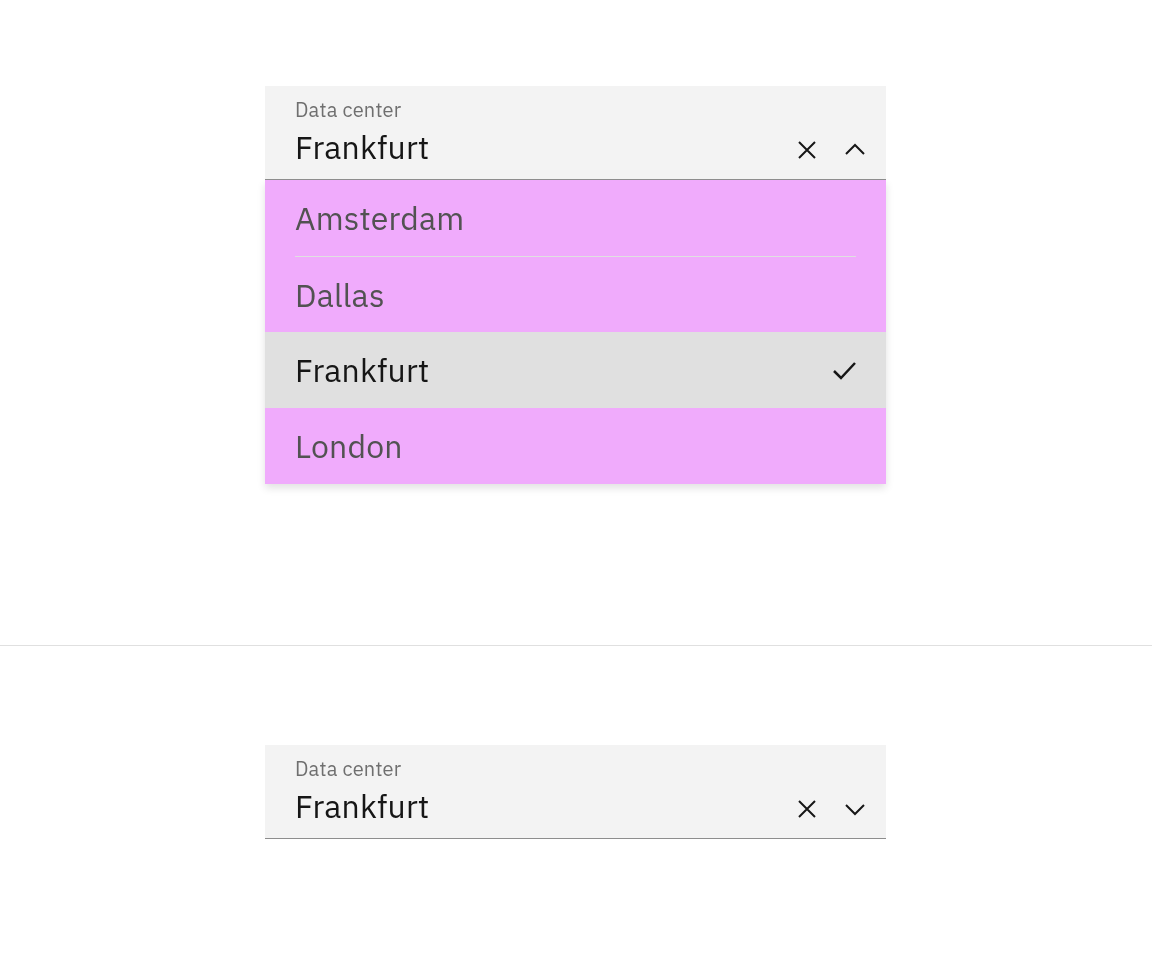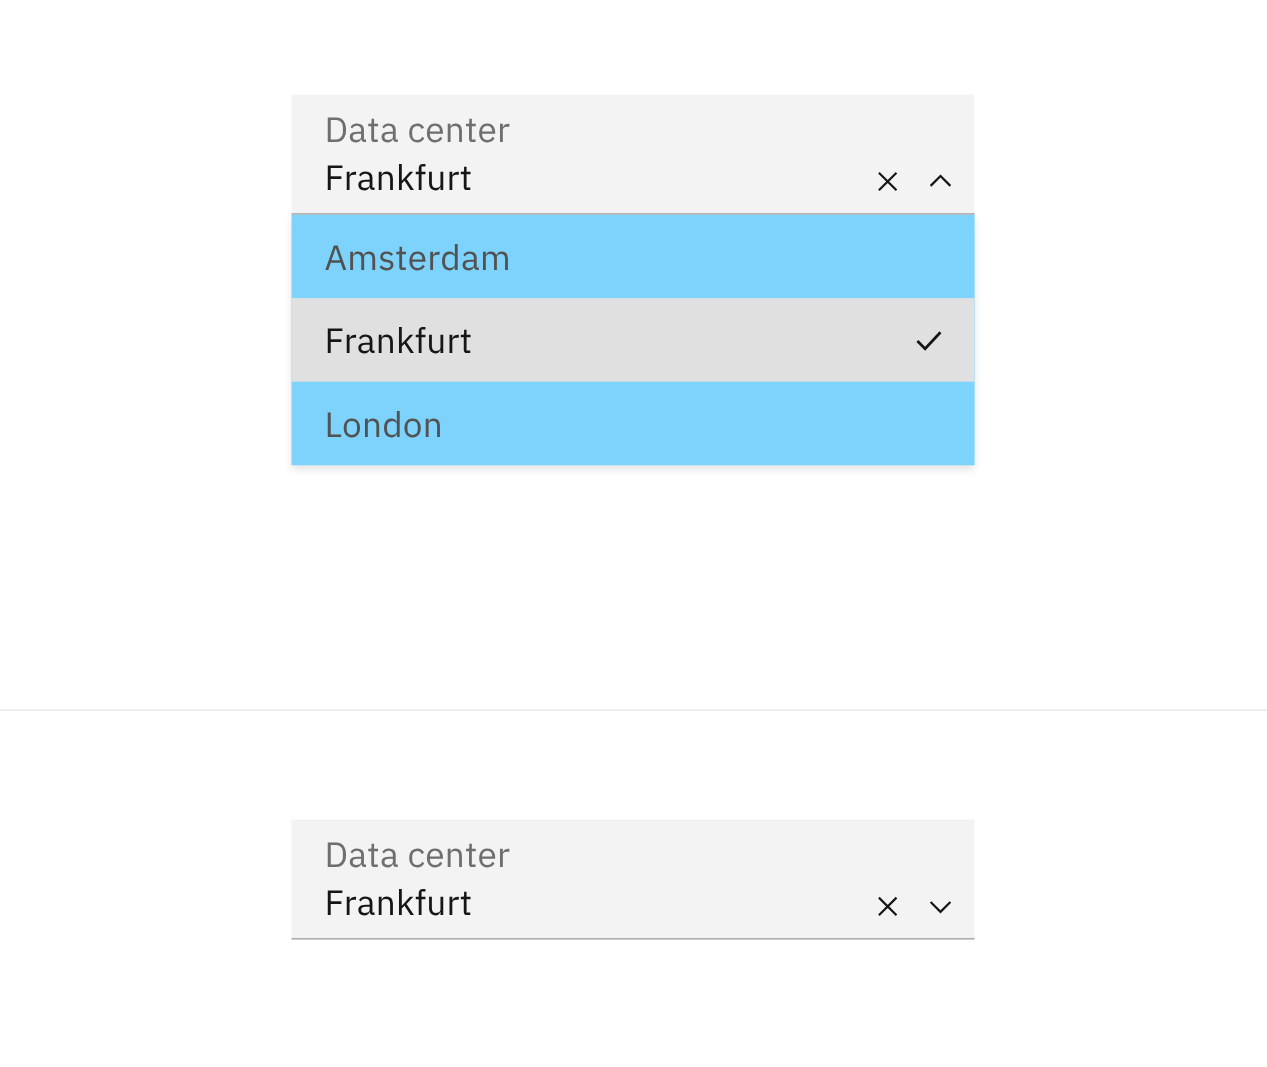--- a/index.html
+++ b/index.html
@@ -26,21 +26,21 @@
   .dropdown-trigger {
     background: #f3f3f3;
     padding: 12px 16px 14px 30px;
     position: relative;
     border-bottom: 1px solid #8d8d8d;
   }
   .bottom .dropdown-trigger {
     padding: 12px 16px 14px 30px;
   }
   .dropdown-label {
-    font-size: 32px;
+    font-size: 20px;
     color: #6f6f6f;
     letter-spacing: 0.2px;
     line-height: 1.2;
     margin-bottom: 8px;
   }
   .dropdown-value {
     font-size: 32px;
     color: #161616;
     letter-spacing: 0.2px;
     line-height: 1.1;
@@ -57,21 +57,21 @@
     width: 26px;
     height: 26px;
     display: flex;
     align-items: center;
     justify-content: center;
     cursor: pointer;
   }
   .icon-btn svg { display: block; }
 
   .dropdown-menu {
-    background: #7dd3fc;
+    background: #f0abfc;
     box-shadow: 0 4px 8px rgba(0,0,0,0.12);
     overflow: hidden;
   }
   .dropdown-menu-inner {
     max-height: 342px;
     overflow: hidden;
   }
   .menu-item {
     position: relative;
     padding: 0 30px;
@@ -130,20 +130,25 @@
       </div>
     </div>
 
     <div class="dropdown-menu">
       <div class="dropdown-menu-inner">
         <div class="menu-item">
           <div class="item-row">
             <span class="menu-item-label">Amsterdam</span>
           </div>
         </div>
+        <div class="menu-item">
+          <div class="item-row">
+            <span class="menu-item-label">Dallas</span>
+          </div>
+        </div>
         <div class="menu-item selected">
           <div class="item-row">
             <span class="menu-item-label">Frankfurt</span>
             <span class="check">
               <svg width="28" height="28" viewBox="0 0 28 28">
                   <path d="M4 15 L11 22 L25 7" stroke="#161616" stroke-width="2.5" fill="none"></path>
                 </svg>
             </span>
           </div>
         </div>

